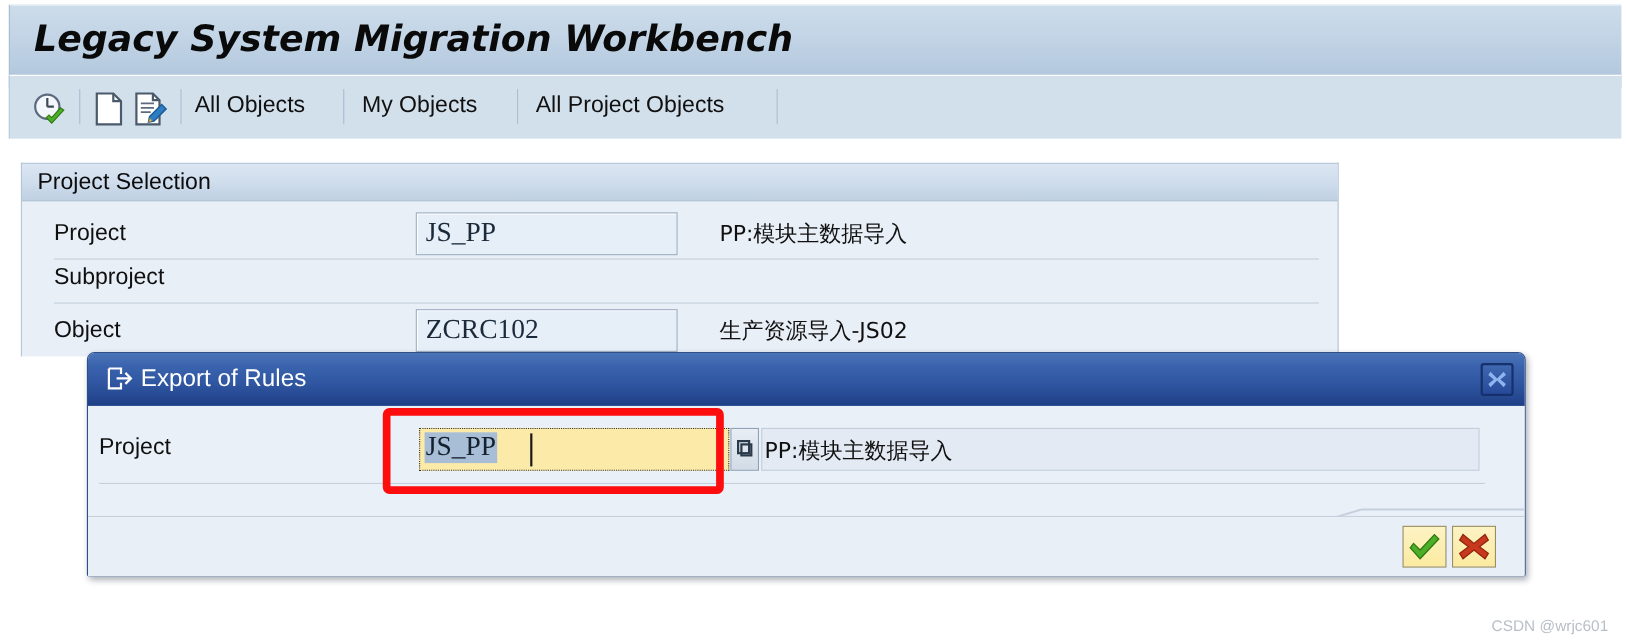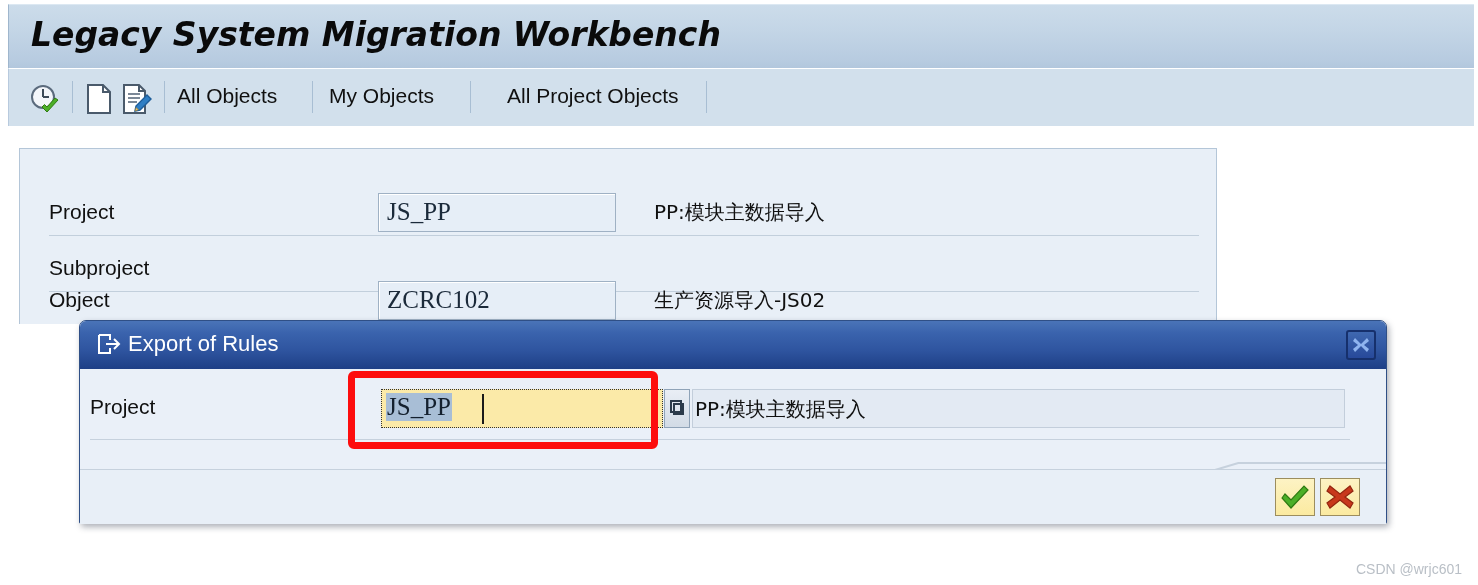--- a/index.html
+++ b/index.html
@@ -241,37 +241,40 @@
     </span>
 
     <span class="tb-sep" style="left:155px;"></span>
 
     <div class="menu-item" style="left:168px;">All Objects</div>
     <span class="tb-sep" style="left:303px;"></span>
 
     <div class="menu-item" style="left:320px;">My Objects</div>
     <span class="tb-sep" style="left:461px;"></span>
 
-    <div class="menu-item" style="left:478px;margin-left:20px;">All Project Objects</div>
+    <div class="menu-item" style="left:478px;">All Project Objects</div>
     <span class="tb-sep" style="left:697px;"></span>
 
   </div>
 
   <div id="panel">
+    <div id="panel-header">
+      <div id="panel-header-label">Project Selection</div>
+    </div>
 
     <div class="form-row" style="top:44px;">
       <div class="row-label">Project</div>
       <div class="row-field">
         <div class="row-field-value">JS_PP</div>
       </div>
       <div class="row-desc">PP:模块主数据导入</div>
       <div class="row-underline"></div>
     </div>
 
-    <div class="form-row" style="top:100px;text-decoration:underline;">
+    <div class="form-row" style="top:84px;text-decoration:underline;">
       <div class="row-label">Subproject</div>
       <div class="row-underline"></div>
     </div>
 
     <div class="form-row" style="top:132px;">
       <div class="row-label">Object</div>
       <div class="row-field">
         <div class="row-field-value">ZCRC102</div>
       </div>
       <div class="row-desc">生产资源导入-JS02</div>

